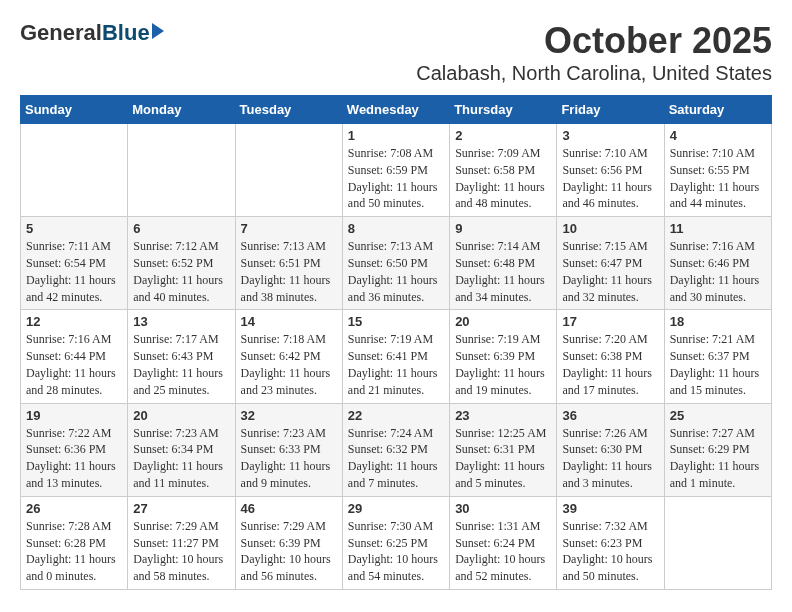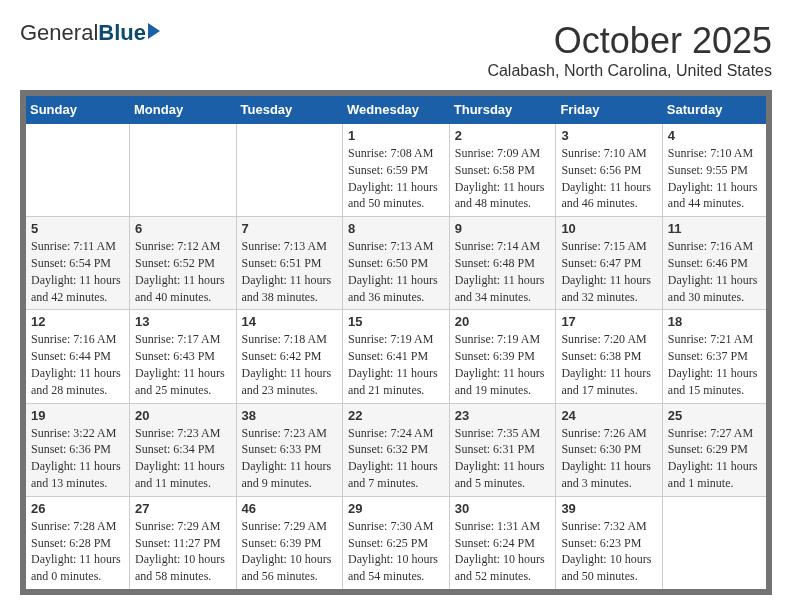--- a/index.html
+++ b/index.html
@@ -21,45 +21,45 @@
       flex-direction: column;
       align-items: flex-start;
     }
     .logo-text {
       display: flex;
       align-items: center;
       font-size: 22px;
       font-weight: bold;
       color: #333;
     }
-    .logo-general { color: #333; font-weight: normal; }
+    .logo-general { color: #333; font-weight: bold; }
     .logo-blue { color: #0c4a6e; font-weight: bold; }
     .logo-arrow {
       width: 0;
       height: 0;
       border-top: 8px solid transparent;
       border-bottom: 8px solid transparent;
       border-left: 12px solid #1a5fa8;
       margin-left: 2px;
       margin-top: -4px;
     }
     .title-block { text-align: right; }
     .month-title {
       font-size: 36px;
-      font-weight: normal;
+      font-weight: bold;
       color: #333;
     }
     .location {
-      font-size: 16px;
+      font-size: 20px;
       color: #333;
     }
     .calendar {
       width: 100%;
       border-collapse: collapse;
-      border: 6px solid #737373;
+      border: 1px solid #737373;
     }
     .calendar th {
       background: #1a5fa8;
       color: #fff;
       font-size: 13px;
       font-weight: bold;
       padding: 6px 4px;
       text-align: left;
       border: 1px solid #1a5fa8;
     }
@@ -141,21 +141,21 @@
         <td>
           <span class="day-num">3</span>
           <div class="cell-info">Sunrise: 7:10 AM
 Sunset: 6:56 PM
 Daylight: 11 hours
 and 46 minutes.</div>
         </td>
         <td>
           <span class="day-num">4</span>
           <div class="cell-info">Sunrise: 7:10 AM
-Sunset: 9:55 PM
+Sunset: 6:55 PM
 Daylight: 11 hours
 and 44 minutes.</div>
         </td>
       </tr>
       <tr>
         <td>
           <span class="day-num">5</span>
           <div class="cell-info">Sunrise: 7:11 AM
 Sunset: 6:54 PM
 Daylight: 11 hours
@@ -251,55 +251,55 @@
           <span class="day-num">18</span>
           <div class="cell-info">Sunrise: 7:21 AM
 Sunset: 6:37 PM
 Daylight: 11 hours
 and 15 minutes.</div>
         </td>
       </tr>
       <tr>
         <td>
           <span class="day-num">19</span>
-          <div class="cell-info">Sunrise: 3:22 AM
+          <div class="cell-info">Sunrise: 7:22 AM
 Sunset: 6:36 PM
 Daylight: 11 hours
 and 13 minutes.</div>
         </td>
         <td>
           <span class="day-num">20</span>
           <div class="cell-info">Sunrise: 7:23 AM
 Sunset: 6:34 PM
 Daylight: 11 hours
 and 11 minutes.</div>
         </td>
         <td>
-          <span class="day-num">38</span>
+          <span class="day-num">32</span>
           <div class="cell-info">Sunrise: 7:23 AM
 Sunset: 6:33 PM
 Daylight: 11 hours
 and 9 minutes.</div>
         </td>
         <td>
           <span class="day-num">22</span>
           <div class="cell-info">Sunrise: 7:24 AM
 Sunset: 6:32 PM
 Daylight: 11 hours
 and 7 minutes.</div>
         </td>
         <td>
           <span class="day-num">23</span>
-          <div class="cell-info">Sunrise: 7:35 AM
+          <div class="cell-info">Sunrise: 12:25 AM
 Sunset: 6:31 PM
 Daylight: 11 hours
 and 5 minutes.</div>
         </td>
         <td>
-          <span class="day-num">24</span>
+          <span class="day-num">36</span>
           <div class="cell-info">Sunrise: 7:26 AM
 Sunset: 6:30 PM
 Daylight: 11 hours
 and 3 minutes.</div>
         </td>
         <td>
           <span class="day-num">25</span>
           <div class="cell-info">Sunrise: 7:27 AM
 Sunset: 6:29 PM
 Daylight: 11 hours

